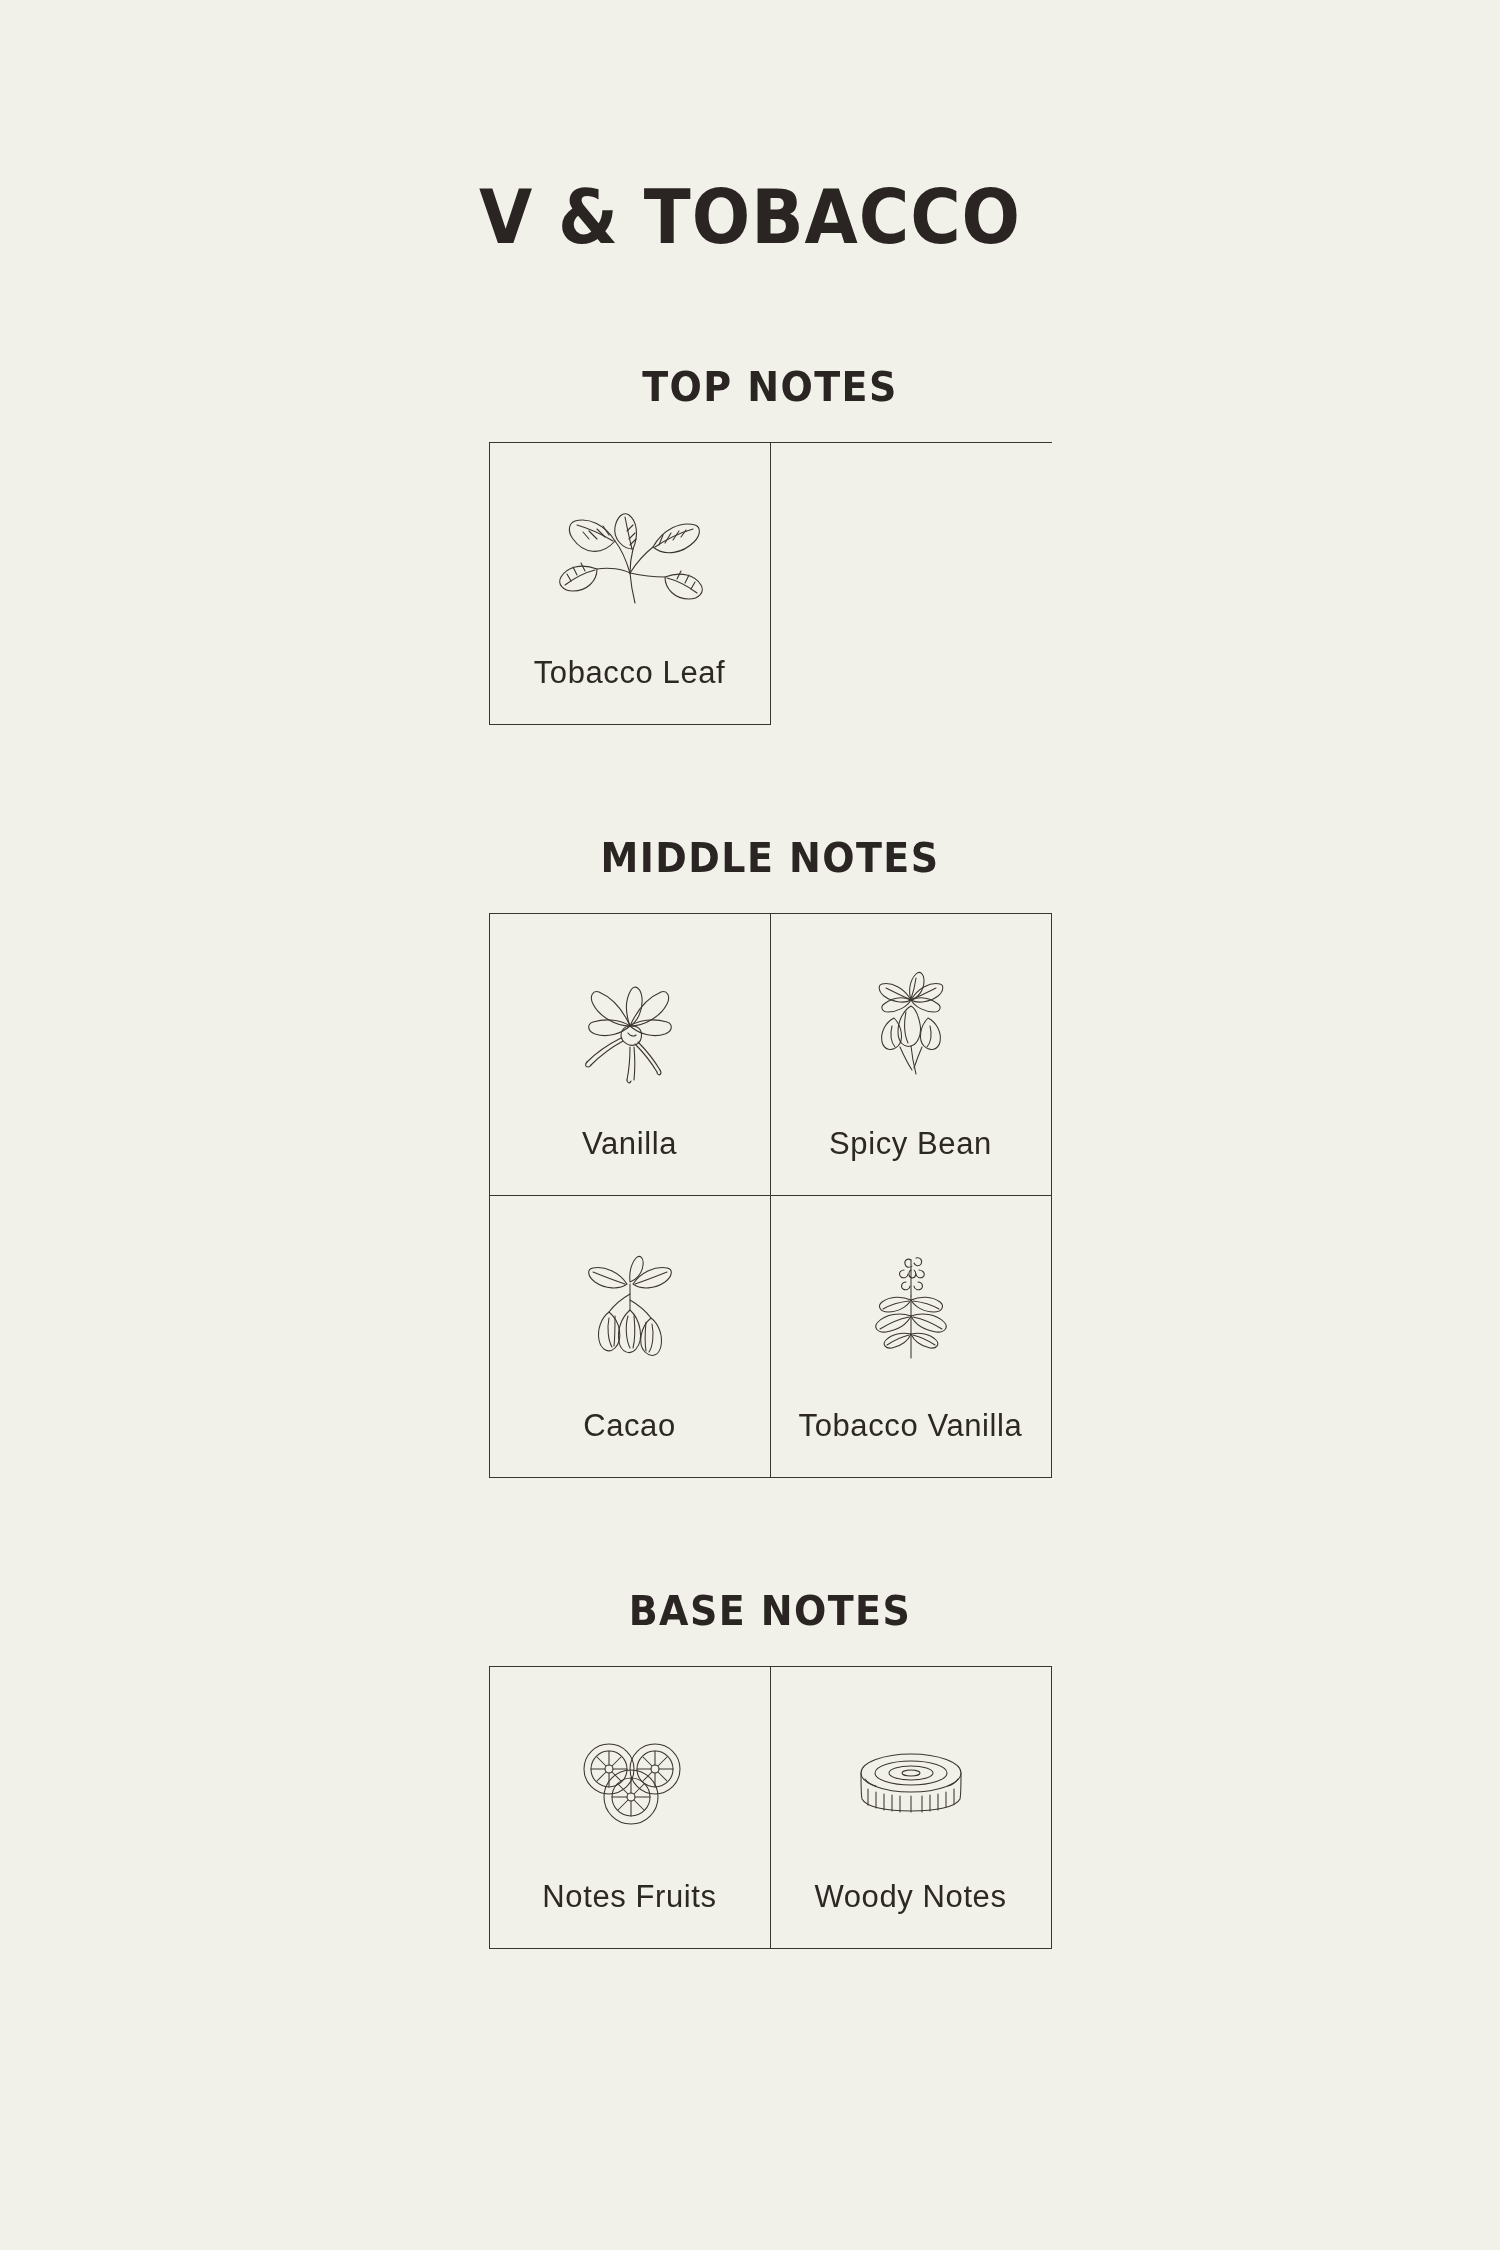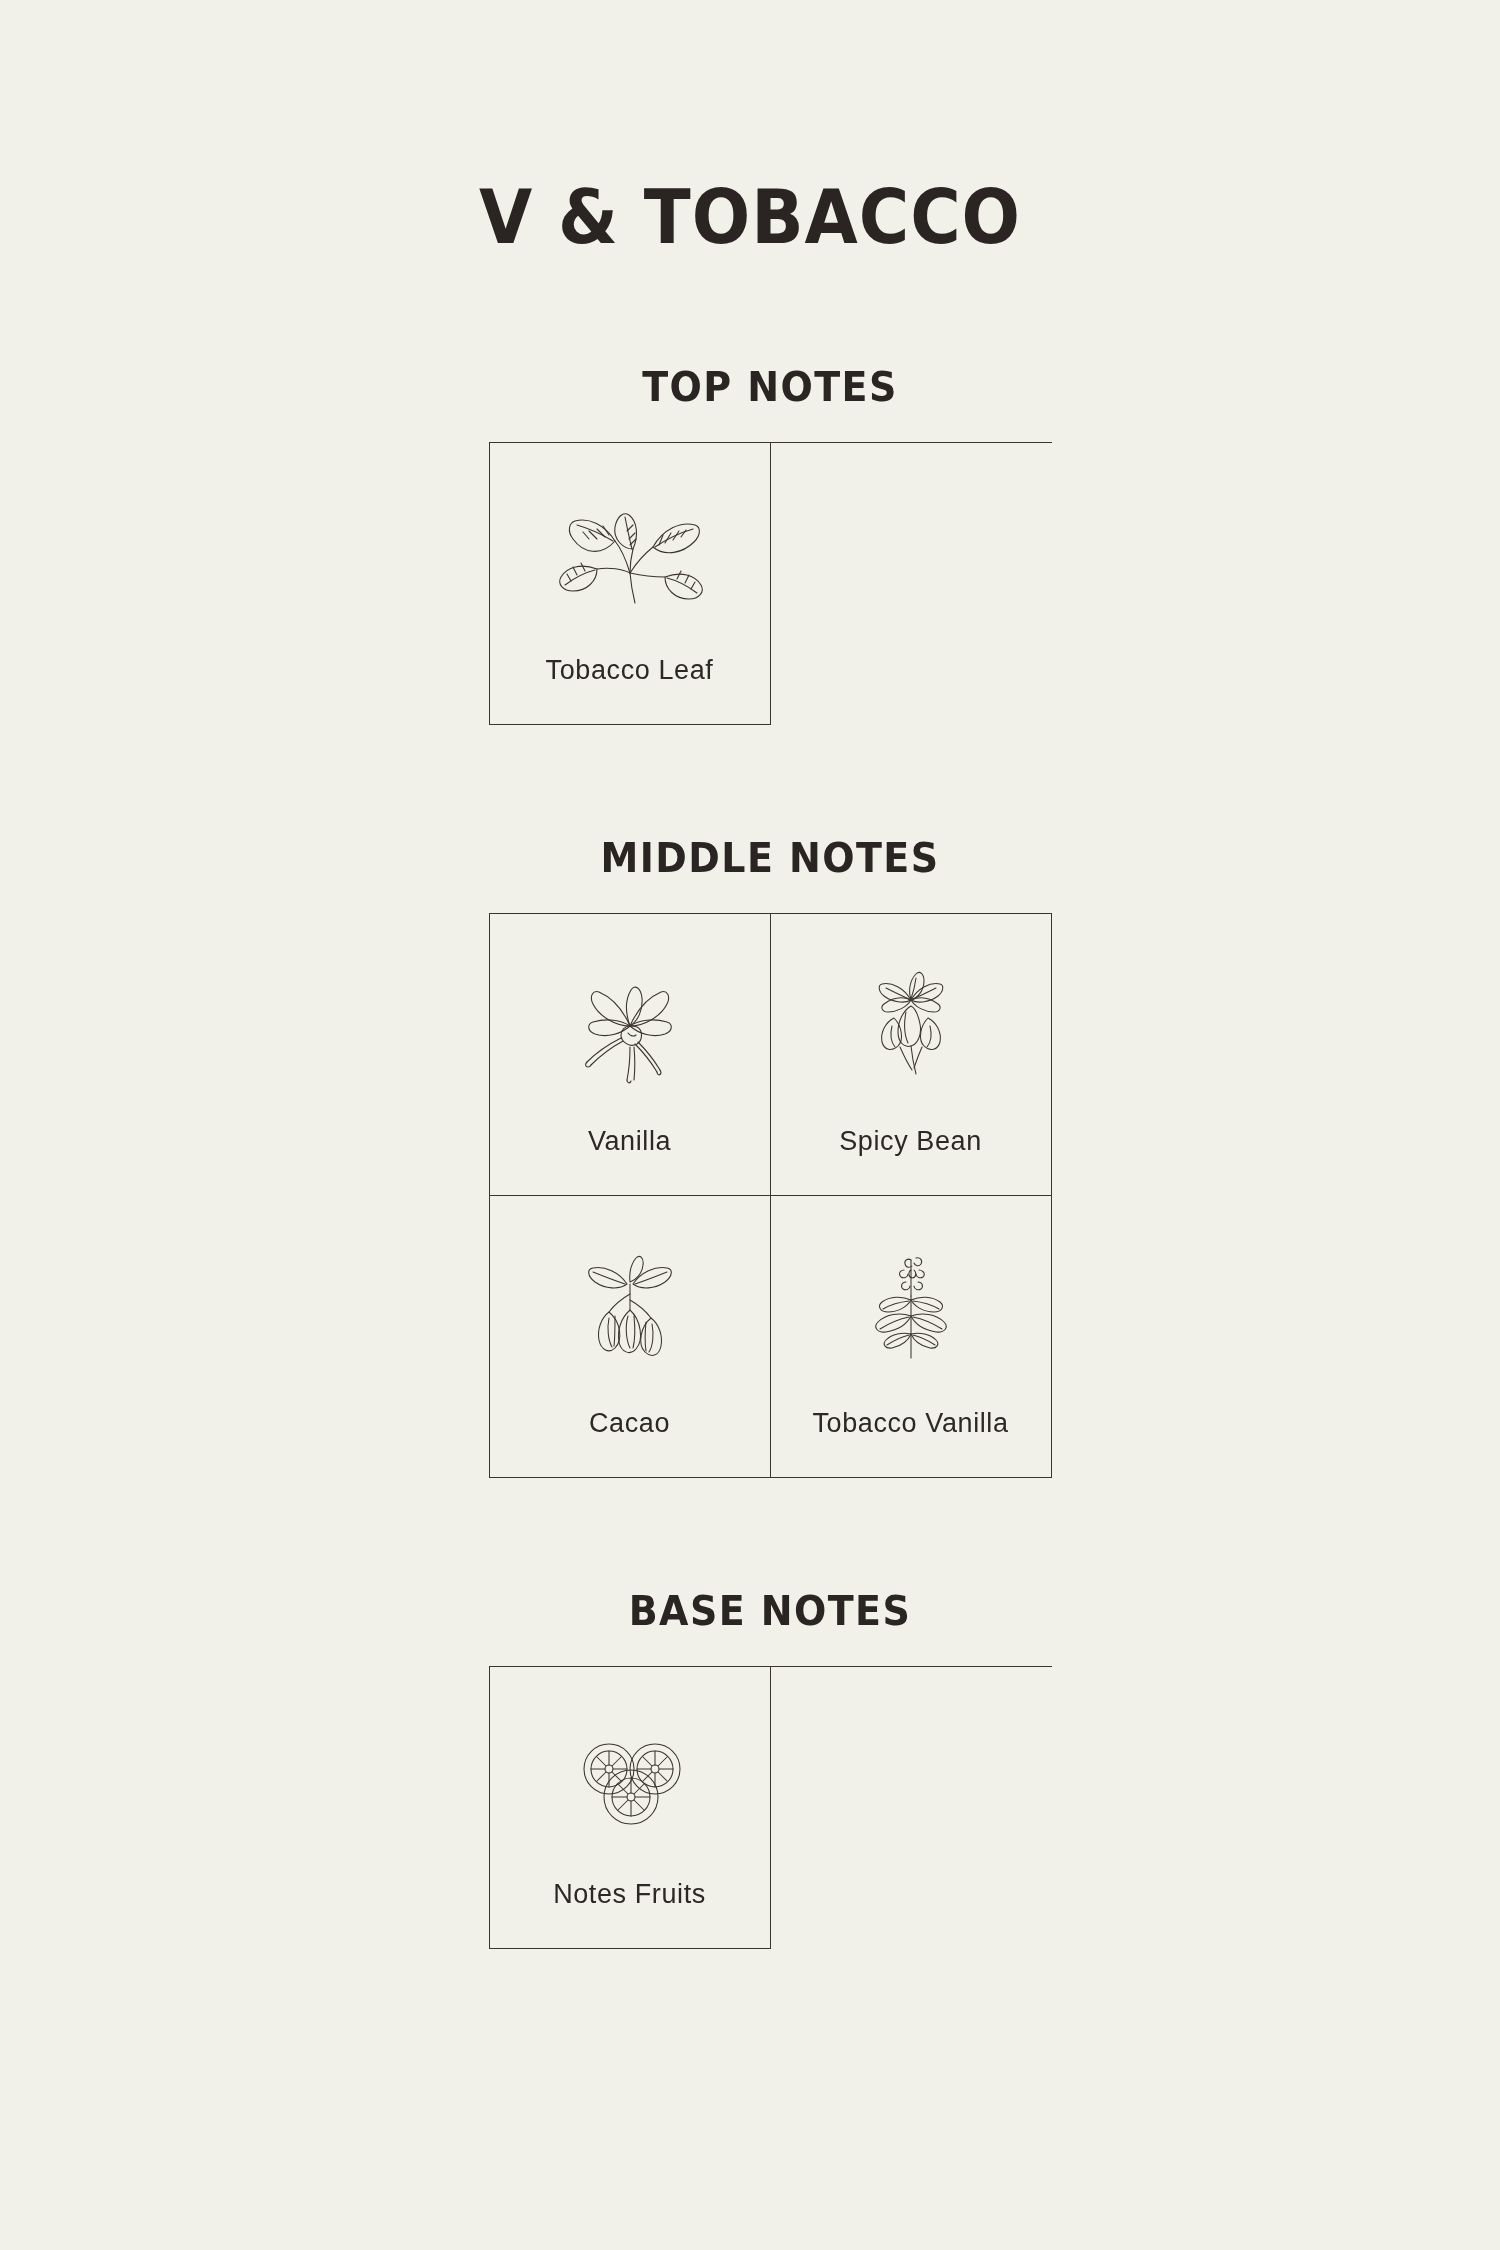--- a/index.html
+++ b/index.html
@@ -73,21 +73,21 @@
     align-items: center;
     justify-content: center;
   }
   .cell .art svg {
     width: 100%;
     height: 100%;
     display: block;
   }
   .cell .label {
     font-family: "Liberation Sans", sans-serif;
-    font-size: 27px;
+    font-size: 31px;
     letter-spacing: 0.6px;
     color: #2d2824;
     text-align: center;
     margin-top: 18px;
     white-space: nowrap;
   }
   .section.middle .grid .cell { height: 282px; }
   .spacer-bottom { height: 120px; }
 </style>
 </head>
@@ -278,18 +278,34 @@
 
             <circle cx="96" cy="96" r="27"></circle>
             <circle cx="96" cy="96" r="19"></circle>
             <circle cx="96" cy="96" r="4"></circle>
             <path d="M96 77 L96 92 M96 100 L96 115 M77 96 L92 96 M100 96 L115 96 M83 83 L93 93 M109 83 L99 93 M83 109 L93 99 M109 109 L99 99"></path>
           </svg>
         </div>
         <div class="label">Notes Fruits</div>
       </div>
 
+      <div class="cell">
+        <div class="art">
+          <svg viewBox="0 0 190 160" fill="none" stroke="#3b352e" stroke-width="1.05" stroke-linecap="round" stroke-linejoin="round">
+
+            <ellipse cx="95" cy="72" rx="50" ry="19"></ellipse>
+            <ellipse cx="95" cy="72" rx="36" ry="12"></ellipse>
+            <ellipse cx="95" cy="72" rx="22" ry="7"></ellipse>
+            <ellipse cx="95" cy="72" rx="9" ry="3"></ellipse>
+
+            <path d="M45 72 C45 86 45 94 46 98 C50 106 70 110 95 110 C120 110 140 106 144 98 C145 94 145 86 145 72"></path>
+            <path d="M52 88 L52 104 M60 91 L60 107 M68 93 L68 109 M76 94 L76 110 M84 95 L84 111 M95 95 L95 111 M106 95 L106 111 M114 94 L114 110 M122 93 L122 109 M130 91 L130 106 M138 88 L138 103"></path>
+            <path d="M49 78 C52 82 56 84 60 85 M132 85 C136 84 140 81 142 78"></path>
+          </svg>
+        </div>
+        <div class="label">Woody Notes</div>
+      </div>
 
     </div>
   </div>
 
   <div class="spacer-bottom"></div>
 </div>
 
 </body></html>

